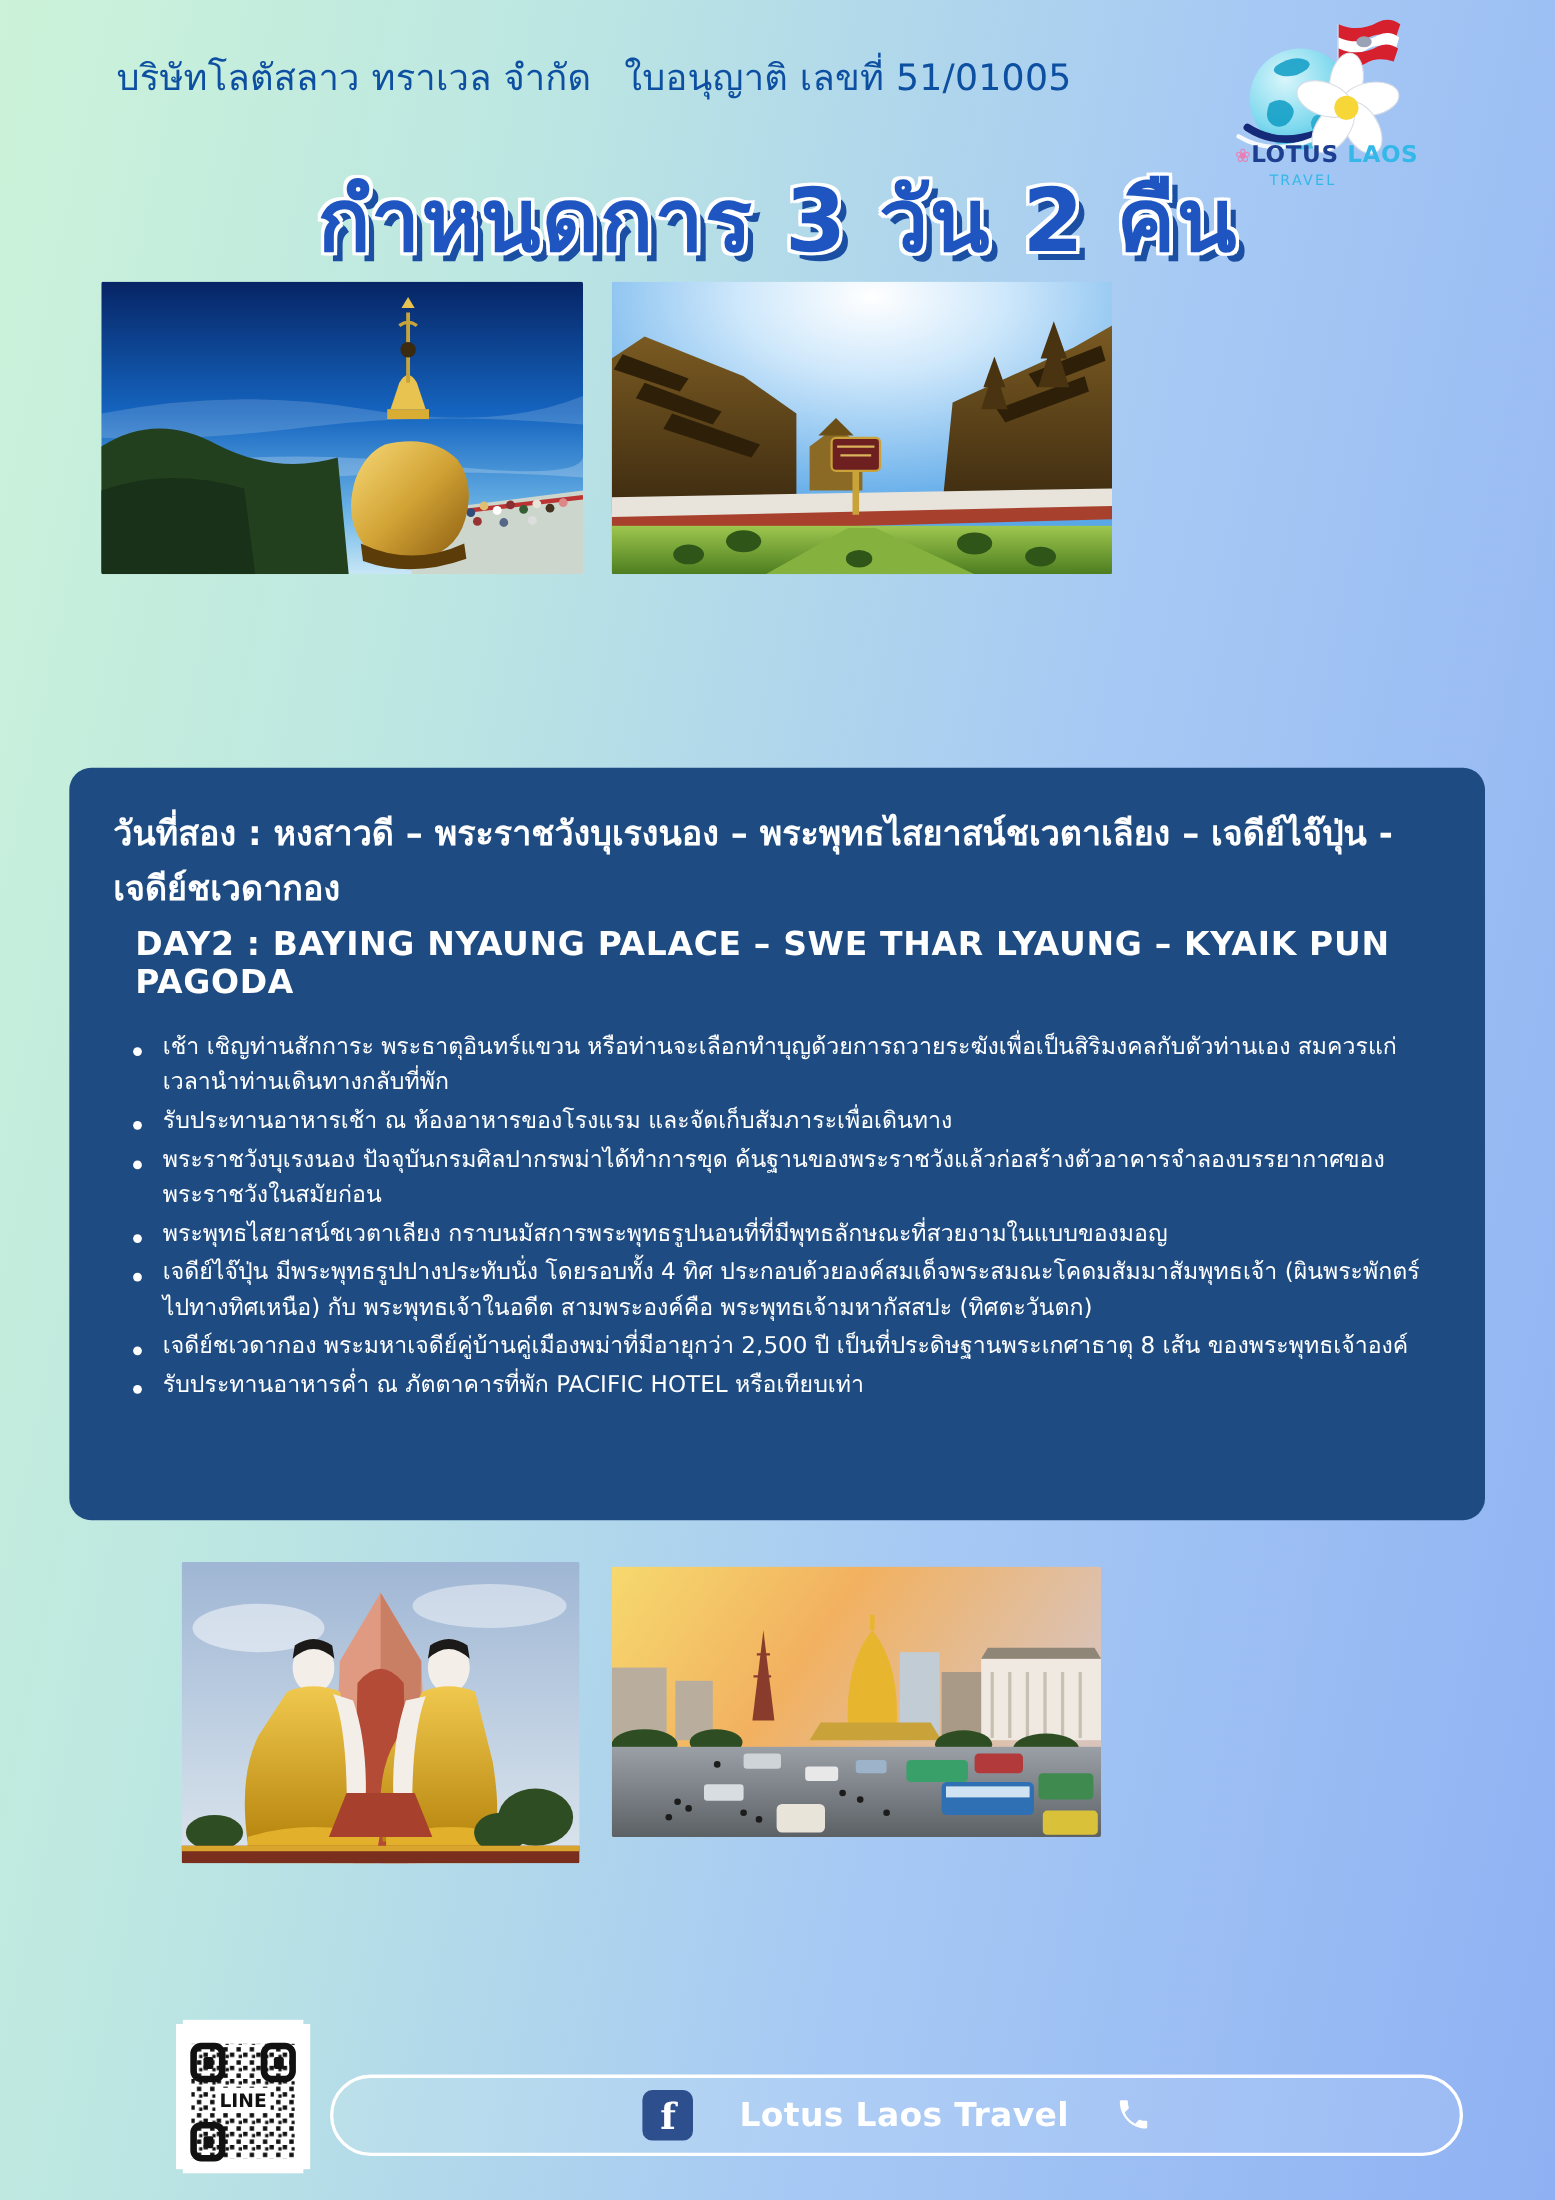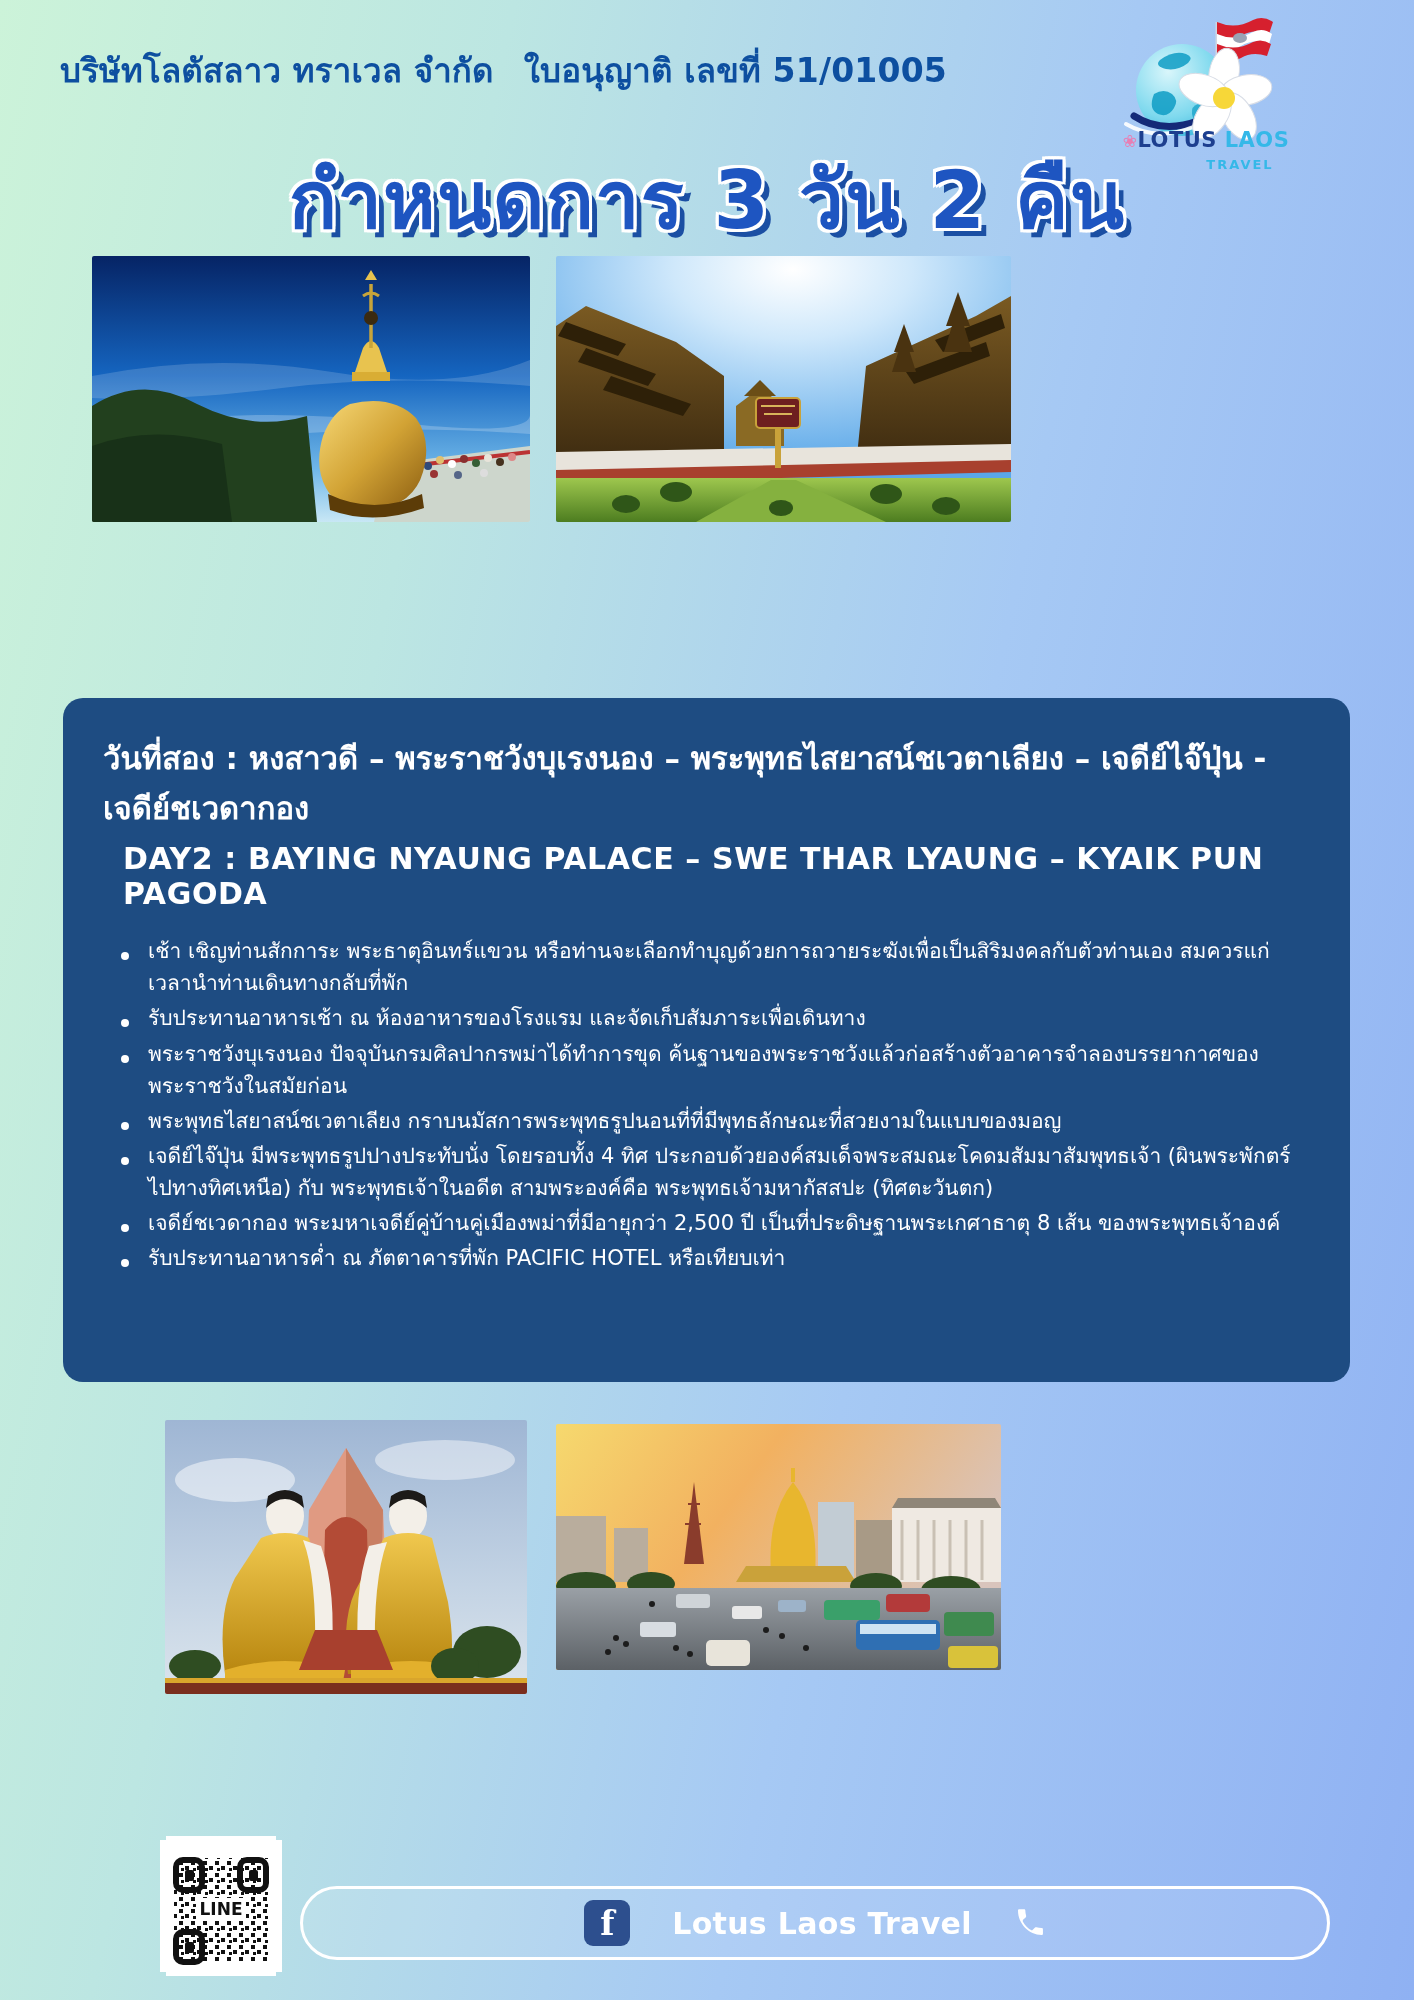--- a/index.html
+++ b/index.html
@@ -1,22 +1,22 @@
 <!DOCTYPE html>
 <html><head>
 <meta charset="utf-8">
 <style>
   html,body{margin:0;padding:0;}
   body{font-family:"DejaVu Sans","Liberation Sans",sans-serif;}
   .page{position:relative;width:1414px;height:2000px;overflow:hidden;
         background:linear-gradient(102deg,#ccf3d9 0%,#bce6e2 28%,#a6c9f4 62%,#8fb1f3 100%);}
 
   
-  .hdr{position:absolute;top:44px;left:60px;width:960px;text-align:left;
-       color:#0d4fa0;font-size:33px;font-weight:700;letter-spacing:.2px;white-space:nowrap;}
+  .hdr{position:absolute;top:44px;left:60px;width:960px;text-align:center;
+       color:#0d4fa0;font-size:33px;font-weight:400;letter-spacing:.2px;white-space:nowrap;}
   .hdr .gap{display:inline-block;width:30px;}
 
   
   .logo{position:absolute;top:8px;right:122px;width:172px;height:158px;}
 
   
   .title{position:absolute;top:136px;left:0;right:0;text-align:center;
          font-size:80px;font-weight:800;color:#1e55c1;letter-spacing:1px;
          text-shadow:-3px -3px 0 #fff,3px -3px 0 #fff,-3px 3px 0 #fff,3px 3px 0 #fff,
                      0 -3px 0 #fff,0 3px 0 #fff,-3px 0 0 #fff,3px 0 0 #fff,
@@ -51,22 +51,22 @@
   .fb-badge{width:46px;height:46px;border-radius:9px;background:#2d4f8e;color:#fff;
             display:flex;align-items:center;justify-content:center;
             font-size:33px;font-weight:700;font-family:"DejaVu Serif","Liberation Serif",serif;}
   .pill .txt{font-size:30px;font-weight:700;letter-spacing:.3px;}
   .phone-ic{width:32px;height:32px;}
 
   
   .logo-words{position:absolute;left:0;bottom:14px;width:100%;text-align:center;
               font-size:21px;font-weight:800;letter-spacing:.5px;white-space:nowrap;}
   .logo-words .w1{color:#1d3f8f;} .logo-words .w2{color:#35b8e8;}
-  .logo-travel{position:absolute;left:34px;bottom:-6px;width:100%;text-align:center;
-               font-size:13px;font-weight:700;color:#35b8e8;letter-spacing:2px;}
+  .logo-travel{position:absolute;left:34px;bottom:-6px;width:100%;
+               font-size:13px;font-weight:400;color:#35b8e8;letter-spacing:2px;}
   .lotus-glyph{color:#e87fb4;font-size:17px;}
 </style>
 </head>
 <body>
 
 <div class="page">
 
   <div class="hdr"><span>บริษัทโลตัสลาว ทราเวล จำกัด</span><span class="gap"></span><span>ใบอนุญาติ เลขที่ 51/01005</span></div>
 
   <div class="logo">

